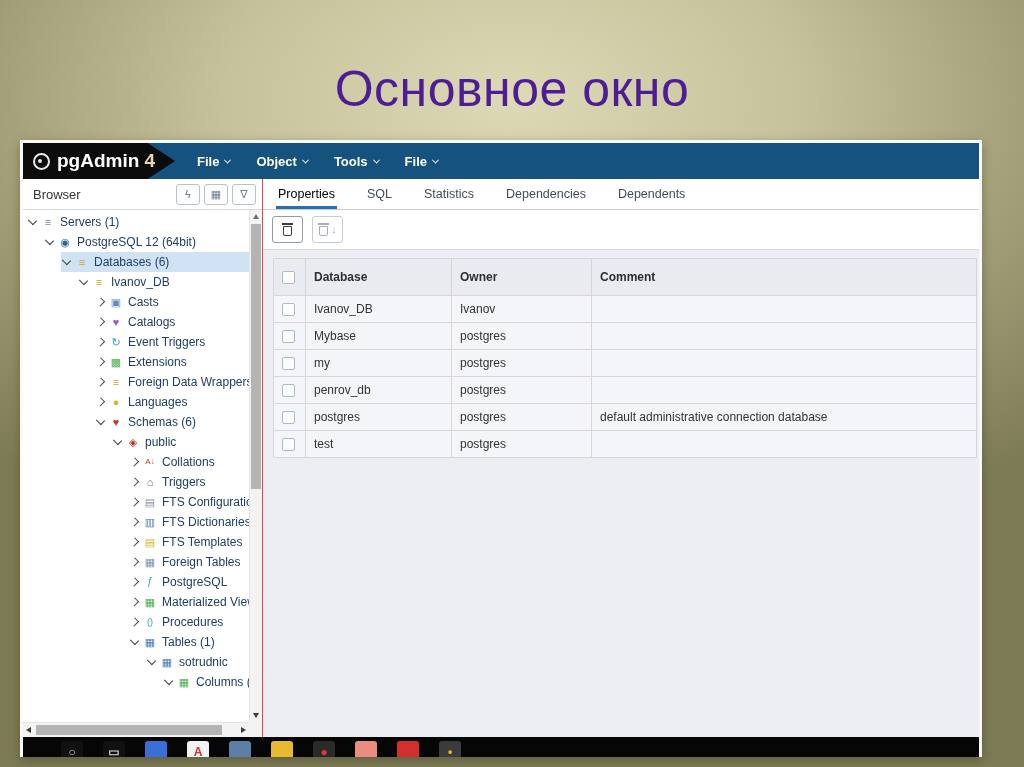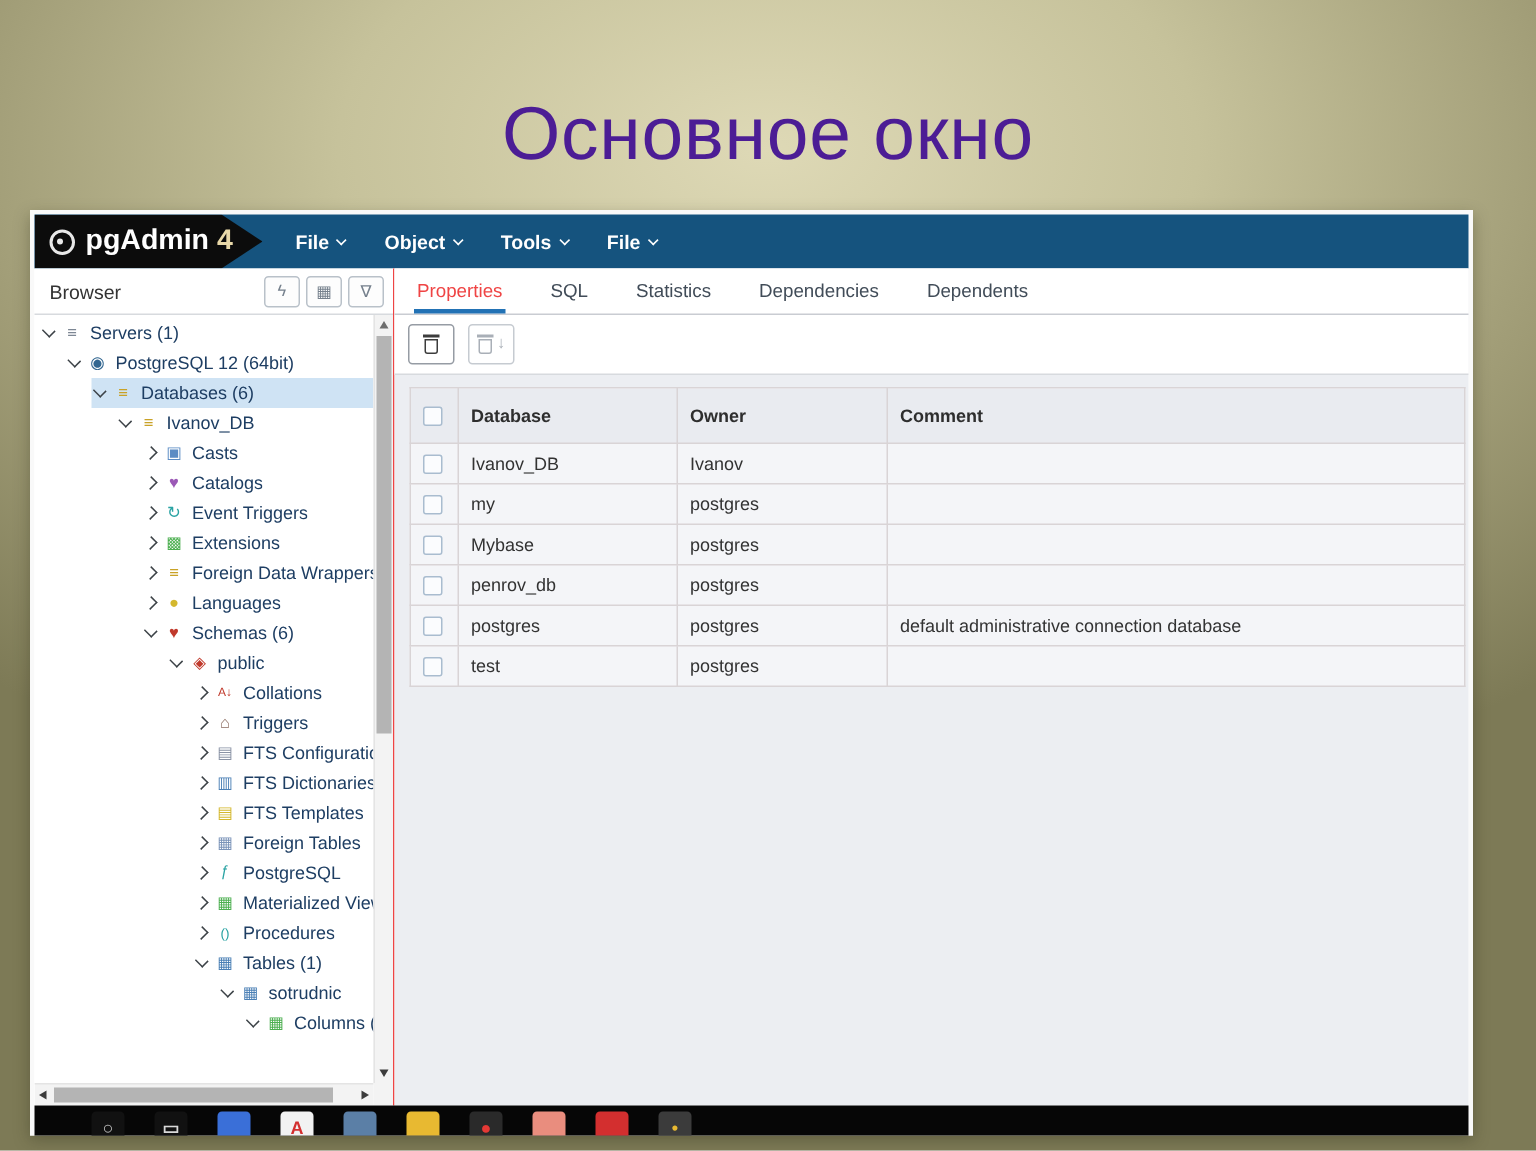--- a/index.html
+++ b/index.html
@@ -59,21 +59,21 @@
   .corner { position:absolute; right:0; bottom:0; width:13px; height:15px; background:#f3f3f3; }
   .tri { width:0; height:0; position:absolute; }
   .tri.up    { border-left:3.5px solid transparent; border-right:3.5px solid transparent; border-bottom:5px solid #6e6e6e; left:3px; top:4px; }
   .tri.downt { border-left:3.5px solid transparent; border-right:3.5px solid transparent; border-top:5px solid #3c3c3c; left:3px; bottom:4px; }
   .tri.left  { border-top:3.5px solid transparent; border-bottom:3.5px solid transparent; border-right:5px solid #3c3c3c; left:3px; top:4px; }
   .tri.rightt{ border-top:3.5px solid transparent; border-bottom:3.5px solid transparent; border-left:5px solid #3c3c3c; right:3px; top:4px; }
   
   .right-panel { flex:1; display:flex; flex-direction:column; background:#eceef2; min-width:0; }
   .tabs-bar { height:31px; background:#ffffff; border-bottom:1px solid #c9ccd2; display:flex; align-items:stretch; padding-left:13px; gap:28px; }
   .tab { font-size:12.5px; color:#414c58; display:flex; align-items:center; padding:0 2px; }
-  .tab.active { color:#ef4444; box-shadow:inset 0 -3px 0 #2272b5; }
+  .tab.active { color:#000000; box-shadow:inset 0 -3px 0 #2272b5; }
   .toolbar { height:40px; background:#ffffff; border-bottom:1px solid #d7dade; display:flex; align-items:center; padding-left:9px; gap:9px; }
   .tool-btn { width:31px; height:27px; border:1px solid #969ca4; border-radius:3px; background:#ffffff; display:flex; align-items:center; justify-content:center; gap:2px; }
   .tool-btn.dim { border-color:#c6cbd1; }
   .trash { position:relative; width:11px; height:13px; display:inline-block; }
   .trash::before { content:''; position:absolute; top:0; left:0; right:0; height:2px; background:#3c3c3c; }
   .trash::after { content:''; position:absolute; top:3px; left:1px; right:1px; bottom:0; border:1.5px solid #3c3c3c; border-radius:0 0 2px 2px; }
   .dim .trash::before { background:#a9afb7; }
   .dim .trash::after { border-color:#a9afb7; }
   .arrow-glyph { font-size:11px; color:#a9afb7; line-height:1; }
   .content { flex:1; padding:8px 2px 0 10px; overflow:hidden; }
@@ -383,27 +383,27 @@
             </thead>
           <tbody id="tbody">
               <tr>
                 <td class="cb"><span class="cbx"></span></td>
                 <td>Ivanov_DB</td>
                 <td>Ivanov</td>
                 <td></td>
               </tr>
               <tr>
                 <td class="cb"><span class="cbx"></span></td>
+                <td>Mybase</td>
+                <td>postgres</td>
+                <td></td>
+              </tr>
+              <tr>
+                <td class="cb"><span class="cbx"></span></td>
                 <td>my</td>
-                <td>postgres</td>
-                <td></td>
-              </tr>
-              <tr>
-                <td class="cb"><span class="cbx"></span></td>
-                <td>Mybase</td>
                 <td>postgres</td>
                 <td></td>
               </tr>
               <tr>
                 <td class="cb"><span class="cbx"></span></td>
                 <td>penrov_db</td>
                 <td>postgres</td>
                 <td></td>
               </tr>
               <tr>

